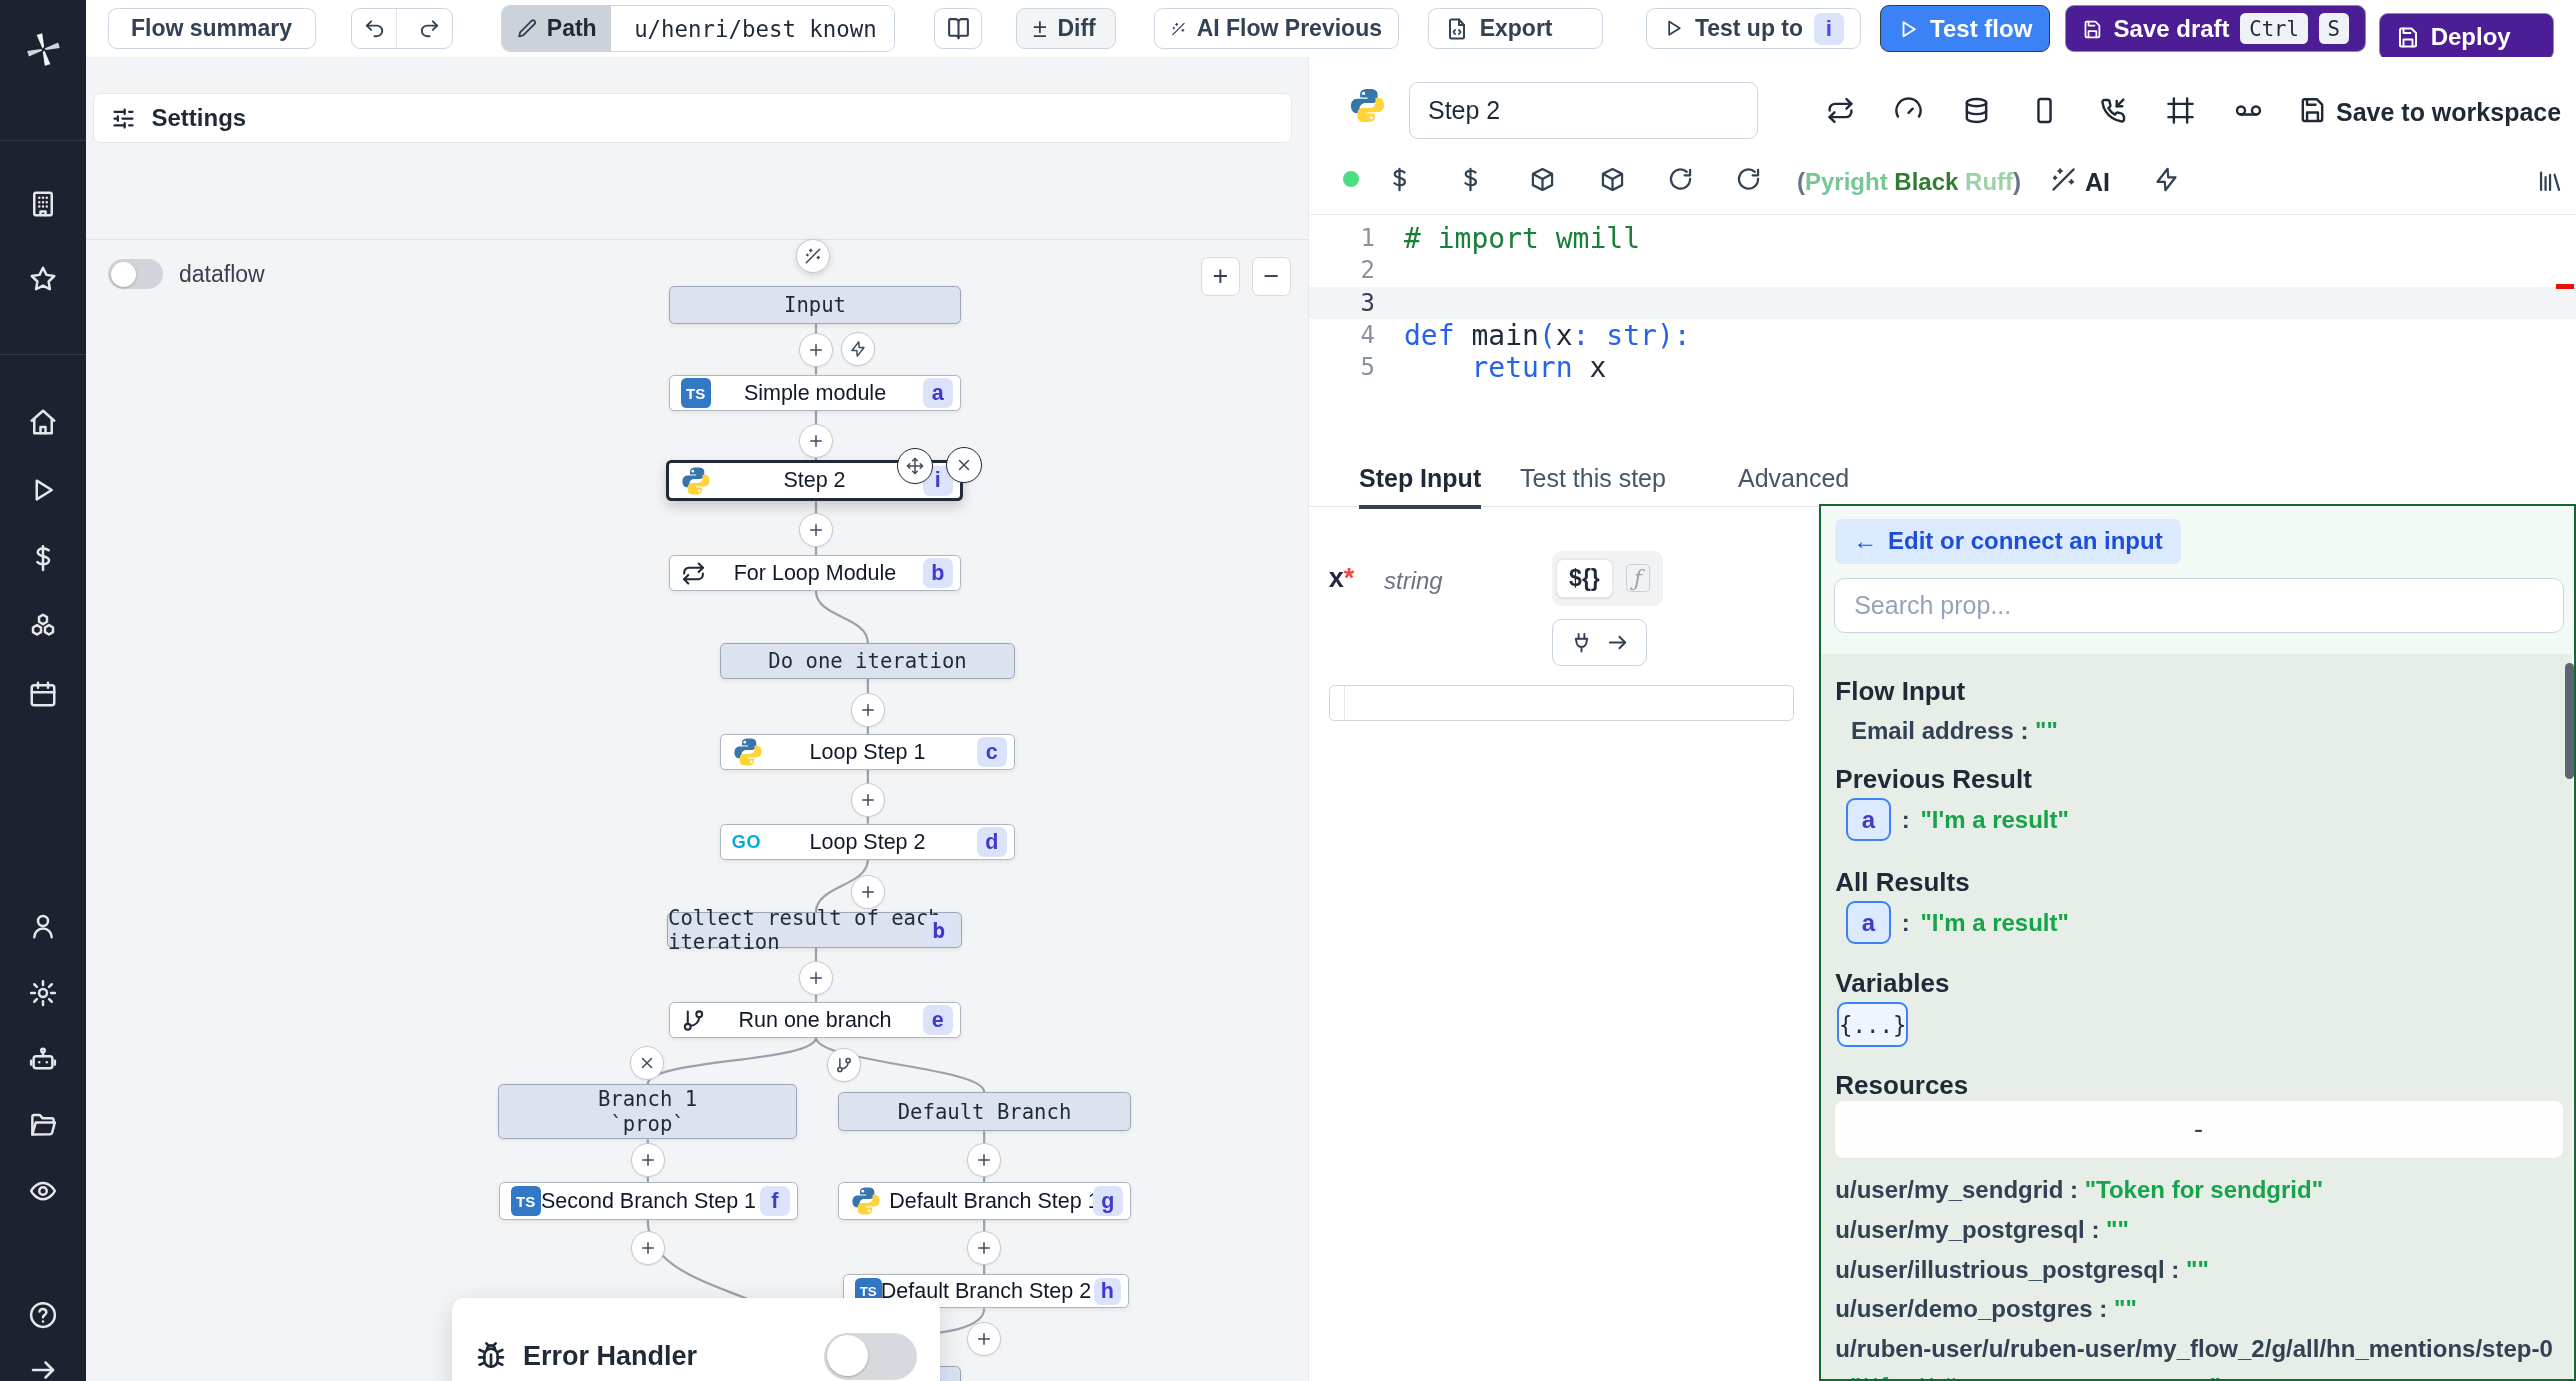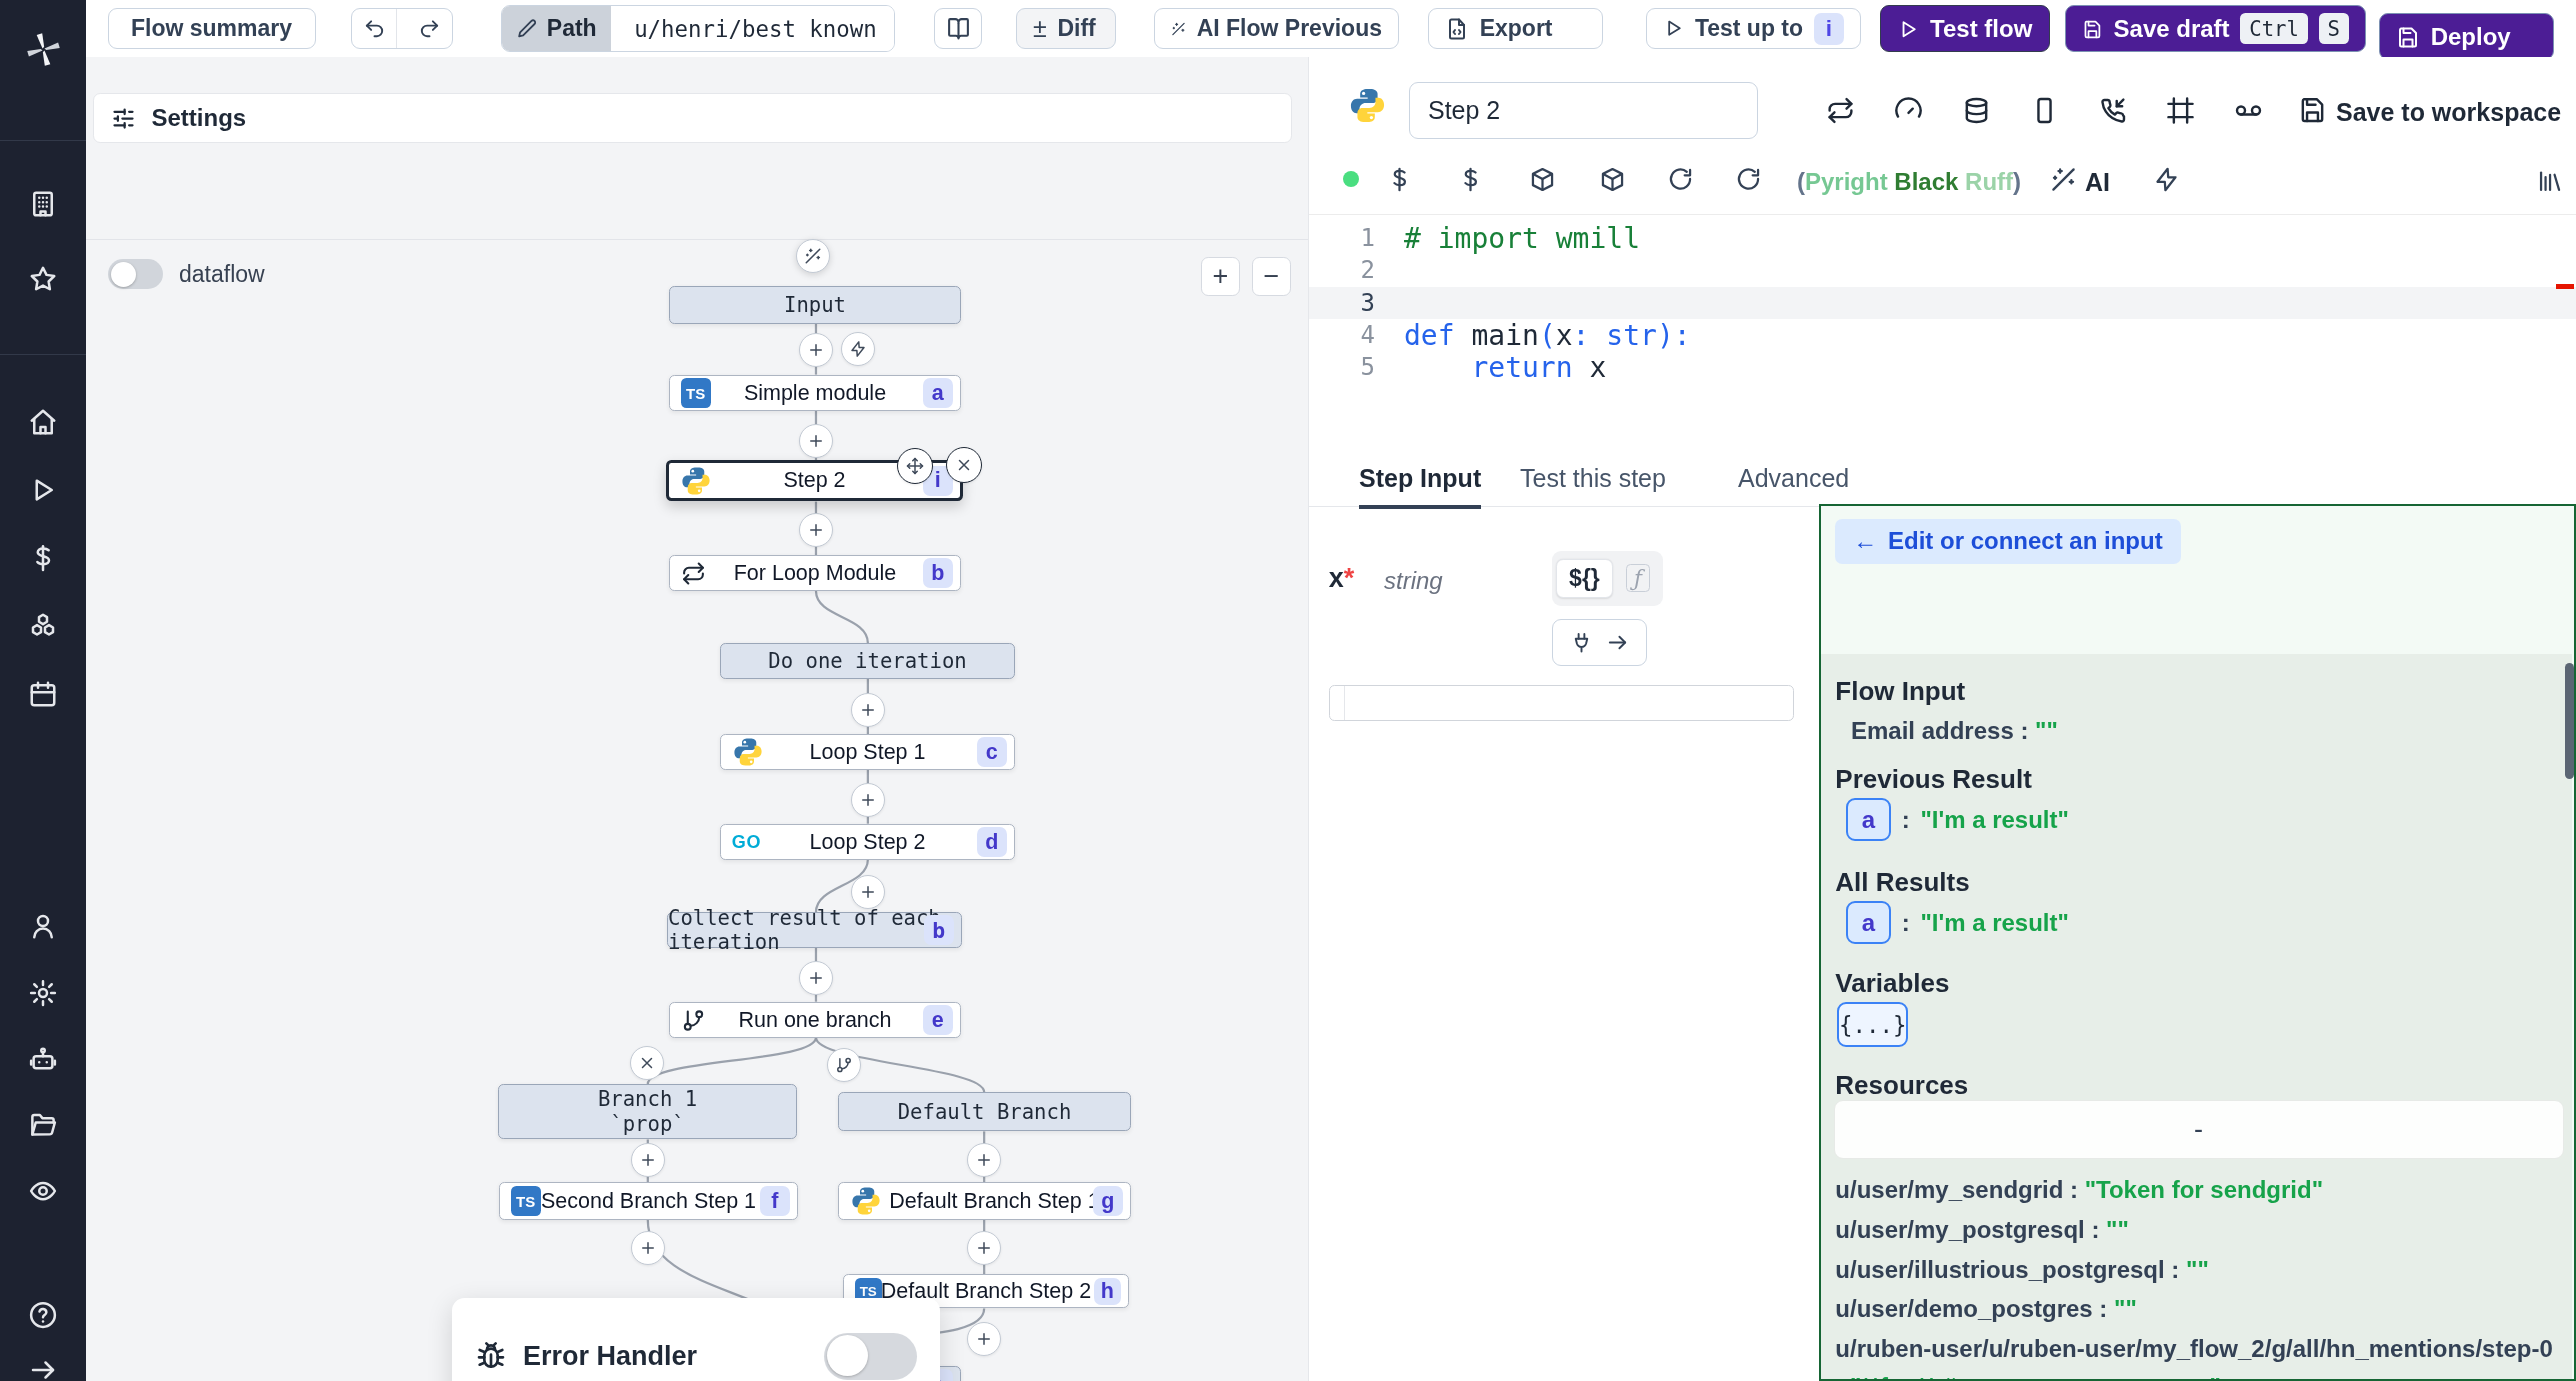--- a/index.html
+++ b/index.html
@@ -14,21 +14,21 @@
   #sidebar .sb-item{left:0;width:86px;height:54px;display:flex;align-items:center;justify-content:center;color:#e5e7eb;}
   #sidebar .sb-item .ic{width:30px;height:30px;}
   .sb-div{left:0;width:86px;height:0;border-top:1.8px solid #323949;}
 
   
   #topbar{left:86px;top:0;width:2490px;height:57px;background:#fff;border-bottom:1.8px solid #e5e7eb;}
   .tbtn{position:absolute;top:8px;height:41px;box-sizing:border-box;border:1.8px solid #cbd5e1;border-radius:9px;
         background:#fff;color:#334155;font-size:23px;font-weight:600;display:flex;align-items:center;gap:10.7px;
         padding:0 16px;white-space:nowrap;}
   .tbtn .ic{width:24px;height:24px;color:#334155;}
-  .dark-btn{background:#4c1d95;border-color:#333c4e;color:#fff;top:5.4px;height:47px;font-size:24px;font-weight:700;}
+  .dark-btn{background:#3b82f6;border-color:#333c4e;color:#fff;top:5.4px;height:47px;font-size:24px;font-weight:700;}
   .dark-btn .ic{color:#fff;}
   .blue-btn{background:#4c1d95;border-color:#7c92b3;color:#fff;top:5.4px;height:47px;font-size:24px;font-weight:700;text-align:right;}
   .blue-btn .ic{color:#fff;}
   .kbd{background:#eef1f5;color:#1f2937;border-radius:5.4px;font-family:"DejaVu Sans Mono",monospace;
        font-size:20.6px;font-weight:400;padding:3.6px 9px;}
   .i-badge{background:#dbe3fb;color:#4f46e5;border-radius:7.2px;width:32px;height:32px;display:flex;
            align-items:center;justify-content:center;font-size:22.4px;font-weight:700;}
 
   
   #flow{left:86px;top:57px;width:1222px;height:1324px;background:#f3f4f6;overflow:hidden;}
@@ -832,20 +832,21 @@
   <div class="abs" style="left:19.7px;top:628px;width:465px;height:36px;border:1.8px solid #d1d5db;border-radius:5.4px;background:#fff;box-sizing:border-box;">
     <span style="position:absolute;left:14.3px;top:0;height:100%;border-left:1.8px solid #e5e7eb;"></span>
   </div>
 
   <div id="green" class="abs">
     <div class="lower"></div>
     <div id="edit-btn">
       <span>←</span>
       <span>Edit or connect an input</span>
     </div>
+    <input id="search-prop" placeholder="Search prop..." style="">
     <div class="abs" style="left:744px;top:157px;width:9px;height:116px;background:#5b6573;border-radius:4.5px;"></div>
 
     <span class="gh" style="left:14.3px;top:170px;">Flow Input</span>
     <span class="krow" style="left:30px;top:211px;">
       <span>Email address</span>
       <span> </span><span>:</span><span> </span>
       <span class="grn">""</span>
     </span>
 
     <span class="gh" style="left:14.3px;top:258px;">Previous Result</span>

